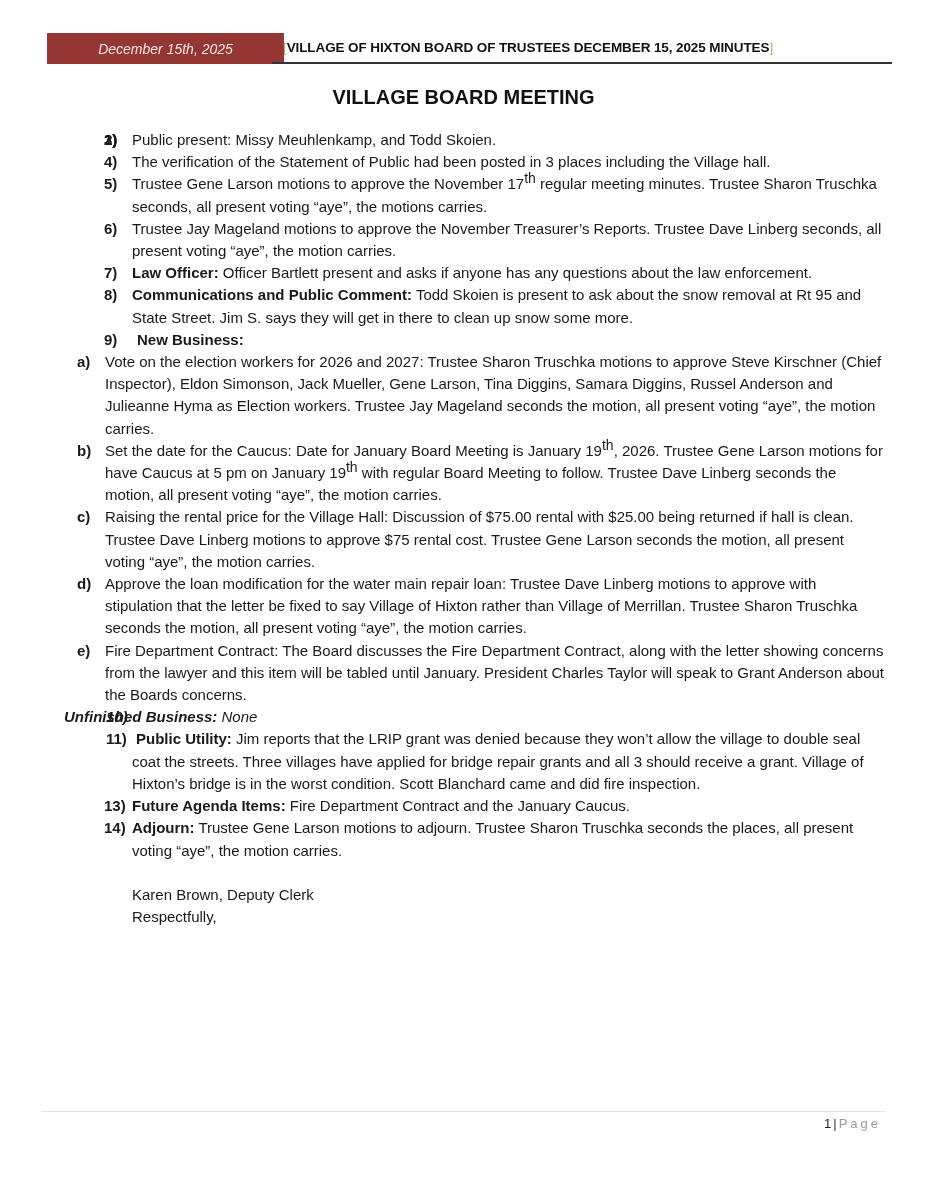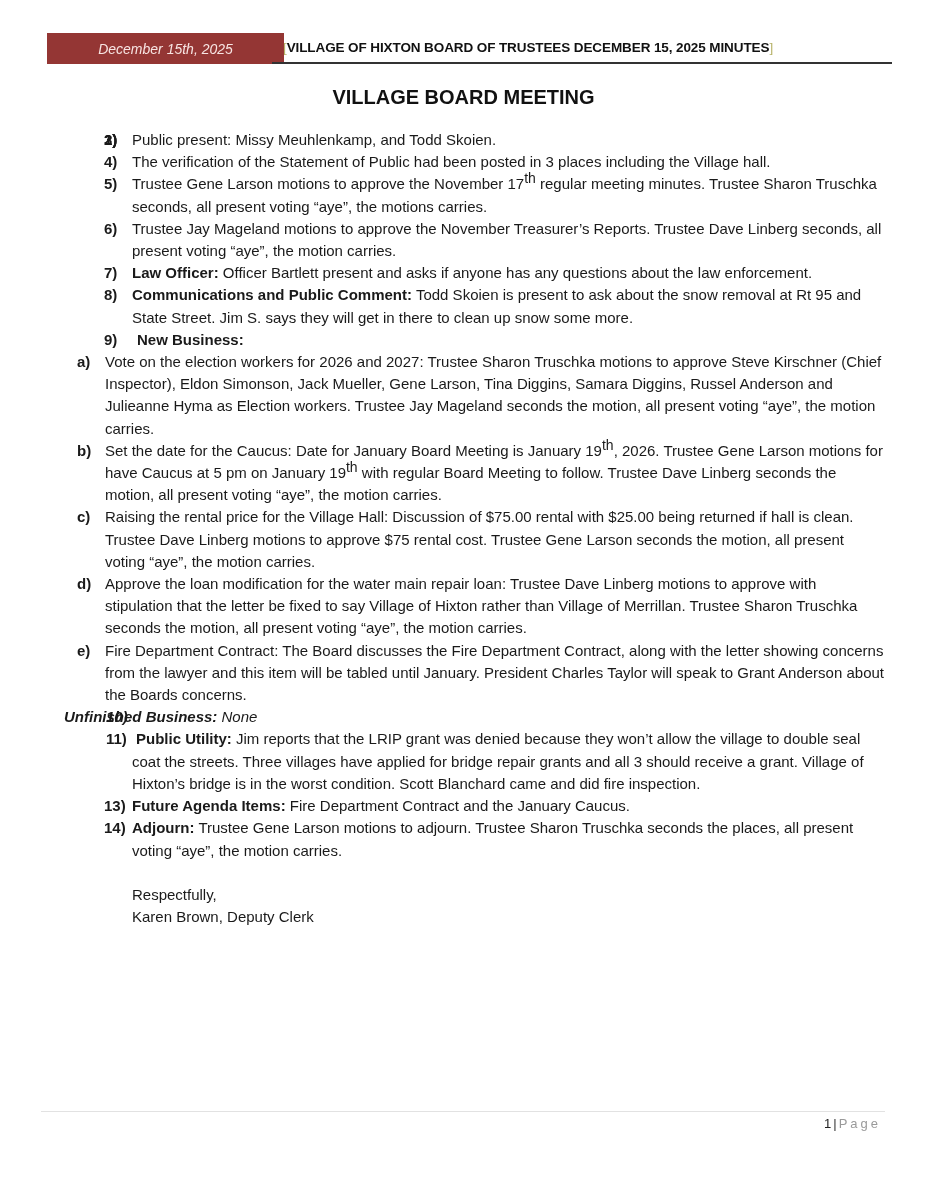--- a/index.html
+++ b/index.html
@@ -105,20 +105,20 @@
   <div class="item">
     <span class="num" style="left:106px">11)</span><b style="margin-left:4px">Public Utility:</b><span>  Jim reports that the LRIP grant was denied because they won’t allow the village to double seal coat the streets.  Three villages have applied for bridge repair grants and all 3 should receive a grant.  Village of Hixton’s bridge is in the worst condition.  Scott Blanchard came and did fire inspection.</span>
   </div>
   <div class="item">
     <span class="num">13)</span><b>Future Agenda Items:</b><span>  Fire Department Contract and the January Caucus.</span>
   </div>
   <div class="item">
     <span class="num">14)</span><b>Adjourn:</b><span>  Trustee Gene Larson motions to adjourn.  Trustee Sharon Truschka seconds the places, all present voting “aye”, the motion carries.</span>
   </div>
   <div class="spacer"></div>
+  <div class="sign">Karen Brown, Deputy Clerk</div>
   <div class="sign">Respectfully,</div>
-  <div class="sign">Karen Brown, Deputy Clerk</div>
 </div>
 
 <div class="footer-rule"></div>
 <div class="page-num">
   <span>1</span><span class="sep">|</span><span class="pg">Page</span>
 </div>
 
 </body></html>

